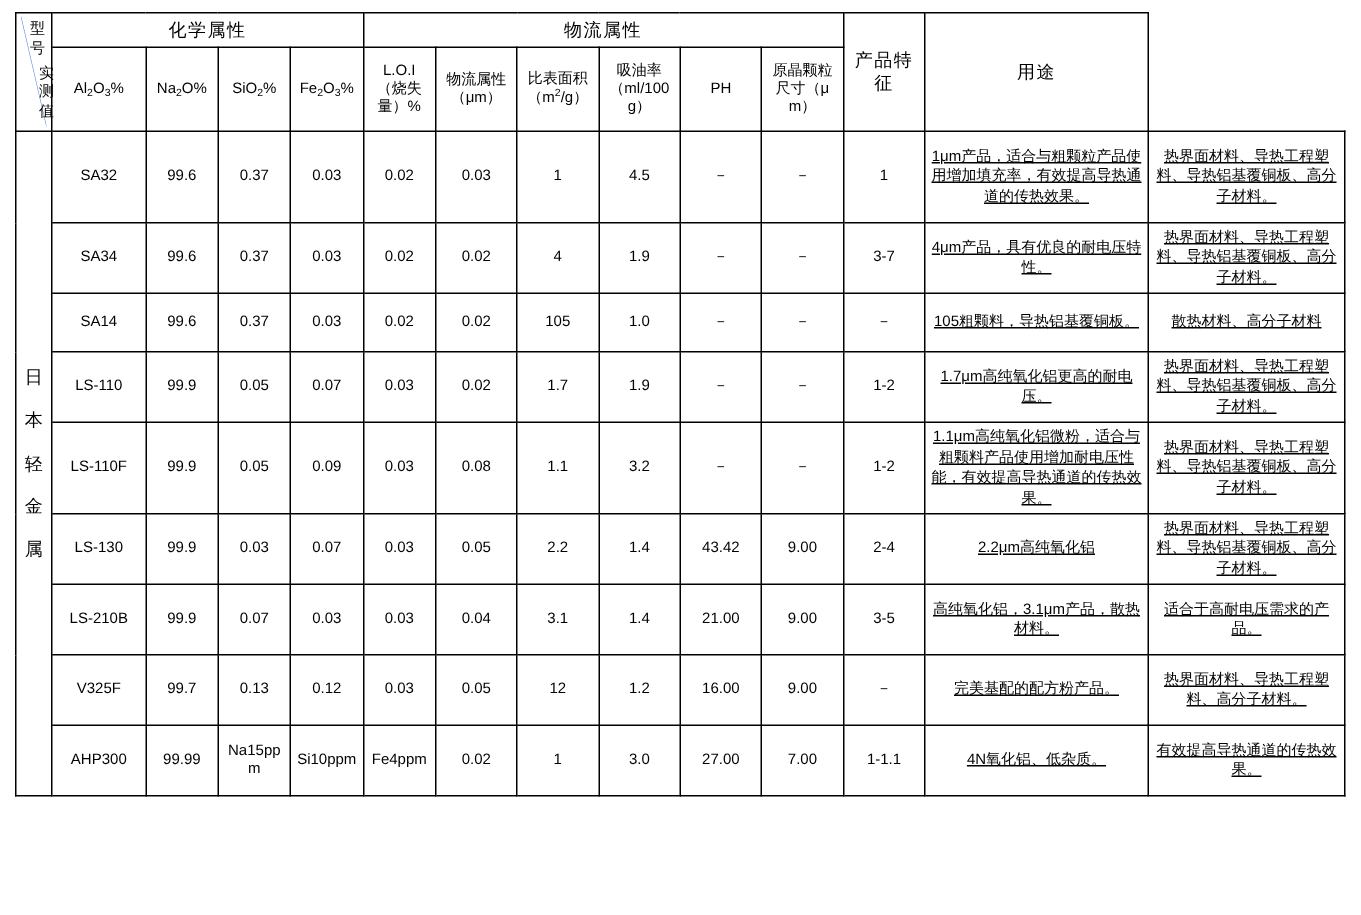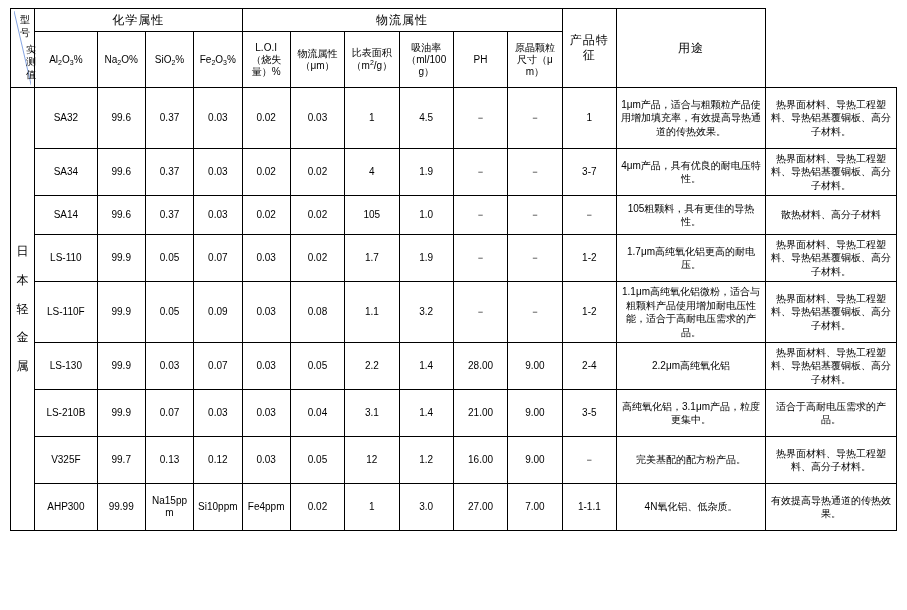--- a/index.html
+++ b/index.html
@@ -90,20 +90,21 @@
     padding: 0 2px;
     line-height: 2.4;
   }
   .vendor-cell span {
     display: block;
   }
   td.text-left {
     text-align: left;
     padding: 3px 4px;
     line-height: 1.35;
+    text-decoration: underline;
   }
   .row-tall td { height: 56px; }
   .row-mid td { height: 42px; }
   .row-short td { height: 34px; }
   sub {
     font-size: 7px;
     vertical-align: baseline;
     position: relative;
     top: 2px;
   }
@@ -205,21 +206,21 @@
         <td>99.6</td>
         <td>0.37</td>
         <td>0.03</td>
         <td>0.02</td>
         <td>0.02</td>
         <td>105</td>
         <td>1.0</td>
         <td>－</td>
         <td>－</td>
         <td>－</td>
-        <td class="text-left">105粗颗料，具有更佳的导热性。</td>
+        <td class="text-left">105粗颗料，导热铝基覆铜板。</td>
         <td class="text-left">散热材料、高分子材料</td>
       </tr>
       <tr class="row-mid">
         <td>LS-110</td>
         <td>99.9</td>
         <td>0.05</td>
         <td>0.07</td>
         <td>0.03</td>
         <td>0.02</td>
         <td>1.7</td>
@@ -235,51 +236,51 @@
         <td>99.9</td>
         <td>0.05</td>
         <td>0.09</td>
         <td>0.03</td>
         <td>0.08</td>
         <td>1.1</td>
         <td>3.2</td>
         <td>－</td>
         <td>－</td>
         <td>1-2</td>
-        <td class="text-left">1.1μm高纯氧化铝微粉，适合与粗颗料产品使用增加耐电压性能，适合于高耐电压需求的产品。</td>
+        <td class="text-left">1.1μm高纯氧化铝微粉，适合与粗颗料产品使用增加耐电压性能，有效提高导热通道的传热效果。</td>
         <td class="text-left">热界面材料、导热工程塑料、导热铝基覆铜板、高分子材料。</td>
       </tr>
       <tr class="row-mid">
         <td>LS-130</td>
         <td>99.9</td>
         <td>0.03</td>
         <td>0.07</td>
         <td>0.03</td>
         <td>0.05</td>
         <td>2.2</td>
         <td>1.4</td>
-        <td>28.00</td>
+        <td>43.42</td>
         <td>9.00</td>
         <td>2-4</td>
         <td class="text-left">2.2μm高纯氧化铝</td>
         <td class="text-left">热界面材料、导热工程塑料、导热铝基覆铜板、高分子材料。</td>
       </tr>
       <tr class="row-mid">
         <td>LS-210B</td>
         <td>99.9</td>
         <td>0.07</td>
         <td>0.03</td>
         <td>0.03</td>
         <td>0.04</td>
         <td>3.1</td>
         <td>1.4</td>
         <td>21.00</td>
         <td>9.00</td>
         <td>3-5</td>
-        <td class="text-left">高纯氧化铝，3.1μm产品，粒度更集中。</td>
+        <td class="text-left">高纯氧化铝，3.1μm产品，散热材料。</td>
         <td class="text-left">适合于高耐电压需求的产品。</td>
       </tr>
       <tr class="row-mid">
         <td>V325F</td>
         <td>99.7</td>
         <td>0.13</td>
         <td>0.12</td>
         <td>0.03</td>
         <td>0.05</td>
         <td>12</td>

